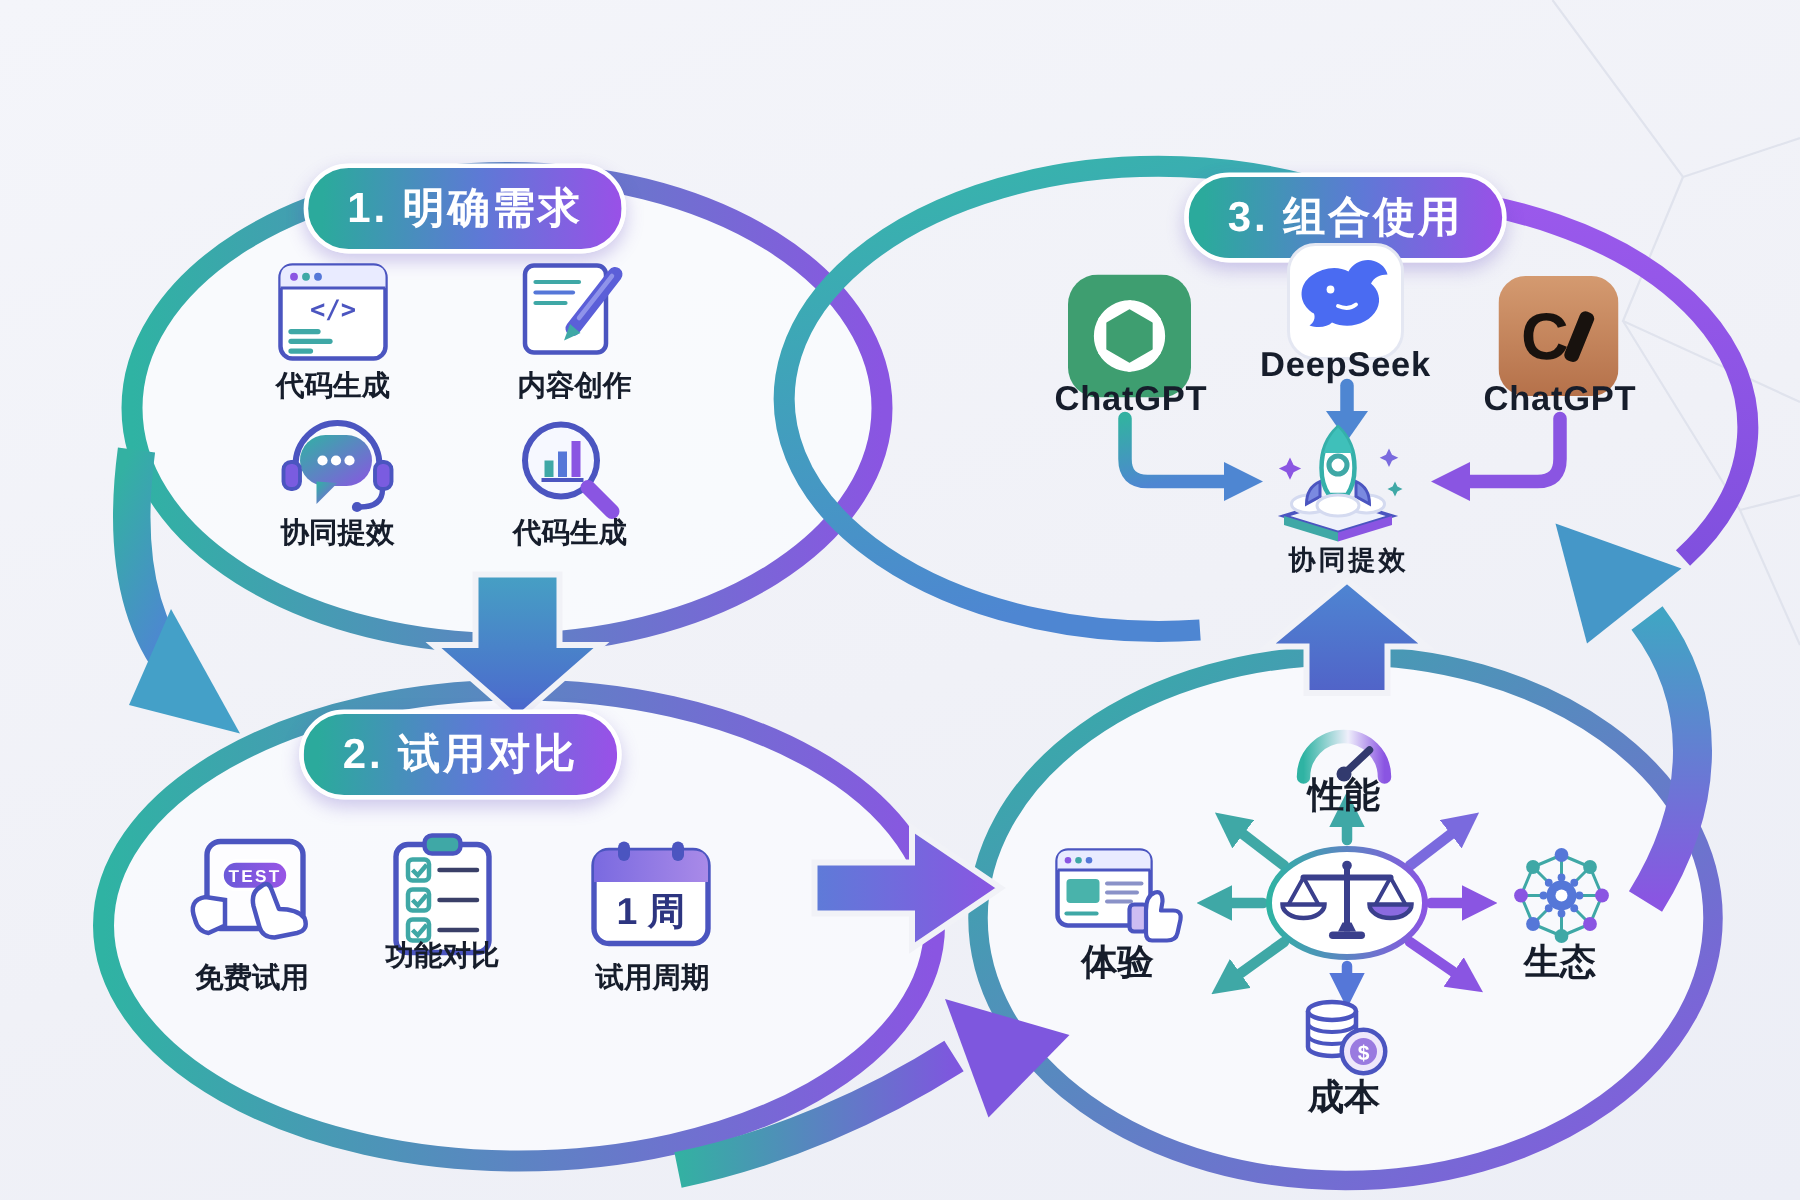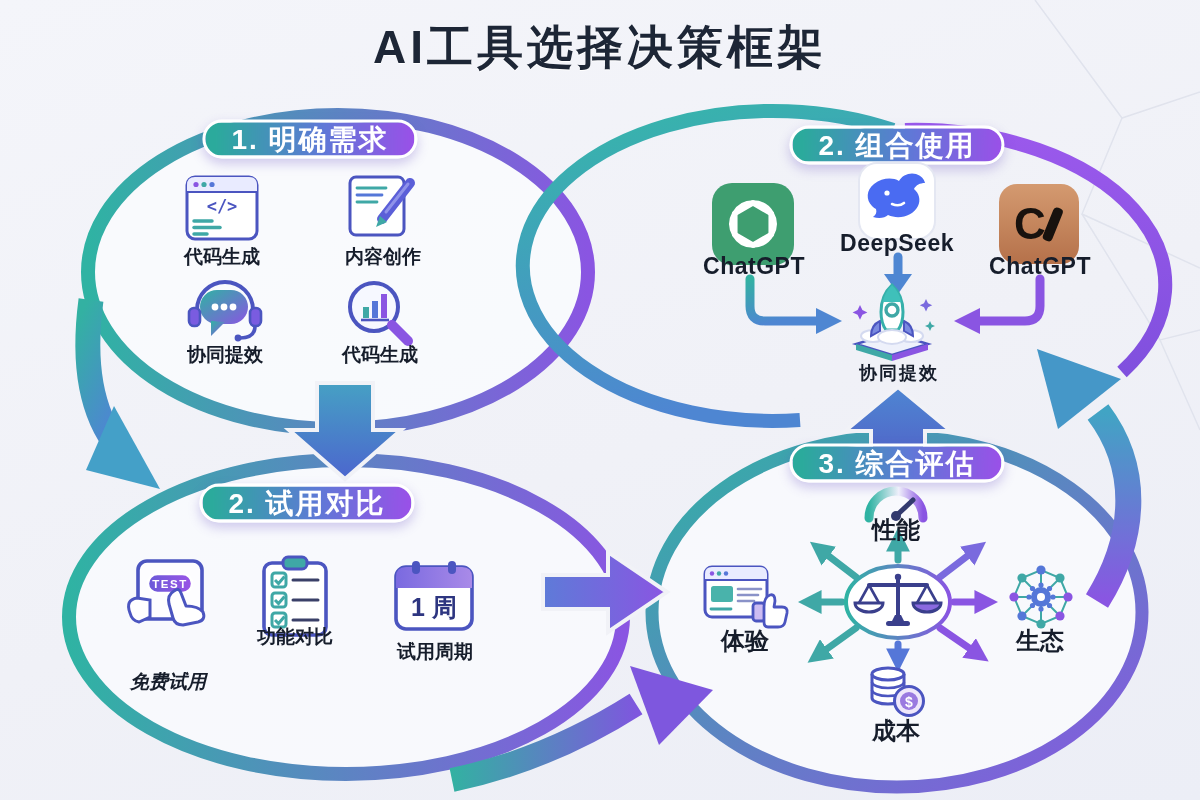--- a/index.html
+++ b/index.html
@@ -8,21 +8,21 @@
     background:linear-gradient(160deg,#f4f5fa 0%,#f0f1f7 55%,#eceef6 100%);
     font-family:"Liberation Sans","DejaVu Sans",sans-serif;
   }
   .abs{position:absolute;transform:translate(-50%,-50%);}
   .title{
     font-size:46px;font-weight:900;letter-spacing:4px;color:#1d2636;
     white-space:nowrap;text-shadow:0 1px 0 #fff;
   }
   .badge{
     display:flex;align-items:center;justify-content:center;
-    height:39px;border-radius:999px;
+    height:60px;border-radius:999px;
     background:linear-gradient(92deg,#2BAA9C 5%,#5E79D6 55%,#9A50E8 100%);
     border:3px solid #ffffff;box-shadow:0 5px 12px rgba(92,70,190,.28);
     color:#fff;font-weight:800;font-size:28px;letter-spacing:2px;white-space:nowrap;
     padding:5px 26px;box-sizing:border-box;text-align:right;
   }
   .lbl{font-weight:800;color:#161d2b;white-space:nowrap;}
   .lbl.big{font-size:19px;}
   .lbl.mid{font-size:24px;}
   .lbl.logo{font-size:23px;letter-spacing:.5px;}
   .lbl.result{font-size:18px;letter-spacing:2px;}
@@ -144,33 +144,29 @@
       <line x1="856" y1="577" x2="826" y2="554" stroke="#3FA8A6" marker-end="url(#mT)"></line>
       <line x1="842" y1="602" x2="818" y2="602" stroke="#3FA8A6" marker-end="url(#mT)"></line>
       <line x1="856" y1="628" x2="824" y2="651" stroke="#3FA8A6" marker-end="url(#mT)"></line>
       <line x1="898" y1="644" x2="898" y2="652" stroke="#5577D8" marker-end="url(#mB)"></line>
       <line x1="940" y1="577" x2="970" y2="554" stroke="#7A6ADE" marker-end="url(#mI)"></line>
       <line x1="954" y1="602" x2="978" y2="602" stroke="#8A55E2" marker-end="url(#mP)"></line>
       <line x1="940" y1="628" x2="972" y2="650" stroke="#8A55E2" marker-end="url(#mP)"></line>
     </g>
   </svg>
 
-  <div class="abs title" style="left:600px;top:48px;">AI工具选择决策框架</div>
 
   <div class="abs badge" style="left:310px;top:139px;">
     <span>1. 明确需求</span>
   </div>
   <div class="abs badge" style="left:307px;top:503px;">
     <span>2. 试用对比</span>
   </div>
-  <div class="abs badge" style="left:897px;top:463px;">
-    <span>3. 综合评估</span>
-  </div>
   <div class="abs badge" style="left:897px;top:145px;">
-    <span>2. 组合使用</span>
+    <span>3. 组合使用</span>
   </div>
 
   <div class="abs" style="left:222px;top:208px;">
     <svg width="74" height="66" viewBox="0 0 74 66">
       <rect x="2" y="2" width="70" height="62" rx="8" fill="#fff" stroke="#4b55c0" stroke-width="3"></rect>
       <path d="M2,10 q0,-8 8,-8 h54 q8,0 8,8 v7 H2 z" fill="#e9ebff"></path>
       <line x1="2" y1="17" x2="72" y2="17" stroke="#4b55c0" stroke-width="2"></line>
       <circle cx="11" cy="9.5" r="2.6" fill="#8A55E2"></circle>
         <circle cx="19" cy="9.5" r="2.6" fill="#3FA8A6"></circle>
         <circle cx="27" cy="9.5" r="2.6" fill="#5577D8"></circle>
@@ -241,21 +237,21 @@
             <stop offset="1" stop-color="#9a55e6"></stop>
           </linearGradient>
         </defs>
       <rect x="16" y="6" width="64" height="58" rx="9" fill="#fdfdff" stroke="#4b55c0" stroke-width="3.6"></rect>
       <rect x="26" y="19" width="44" height="19" rx="9.5" fill="url(#gPill)" stroke="#fff" stroke-width="2.4"></rect>
       <text x="48" y="33" text-anchor="middle" font-size="11.5" font-weight="bold" letter-spacing="1.5" fill="#fff">TEST</text>
       <path d="M8,58 q-5,-13 7,-15 l13,2 v17 l-11,5 q-7,-1 -9,-9 z" fill="#fff" stroke="#4b55c0" stroke-width="3"></path>
       <path d="M52,36 q5,-4 7,2 l5,13 q12,0 17,6 q3,8 -5,10 l-15,3 q-8,0 -10,-7 l-4,-14 q-2,-9 5,-13 z" fill="#fff" stroke="#4b55c0" stroke-width="3" stroke-linejoin="round"></path>
     </svg>
   </div>
-  <div class="abs lbl big" style="left:168px;top:682px;font-style:italic;">免费试用</div>
+  <div class="abs lbl big" style="left:168px;top:652px;">免费试用</div>
 
   <div class="abs" style="left:295px;top:597px;">
     <svg width="78" height="84" viewBox="0 0 78 84">
       <rect x="8" y="8" width="62" height="72" rx="8" fill="#fff" stroke="#4b55c0" stroke-width="3.6"></rect>
       <rect x="27" y="2" width="24" height="12" rx="5" fill="#3FA8A6" stroke="#4b55c0" stroke-width="3"></rect>
       <g>
         <rect x="16" y="18" width="14" height="14" rx="3" fill="#fff" stroke="#3FA8A6" stroke-width="3"></rect>
         <path d="M19,25 l3.5,3.5 l6,-7" fill="none" stroke="#3FA8A6" stroke-width="3"></path>
         <line x1="37" y1="25" x2="62" y2="25" stroke="#3a4068" stroke-width="3" stroke-linecap="round"></line>
         <rect x="16" y="38" width="14" height="14" rx="3" fill="#fff" stroke="#3FA8A6" stroke-width="3"></rect>

